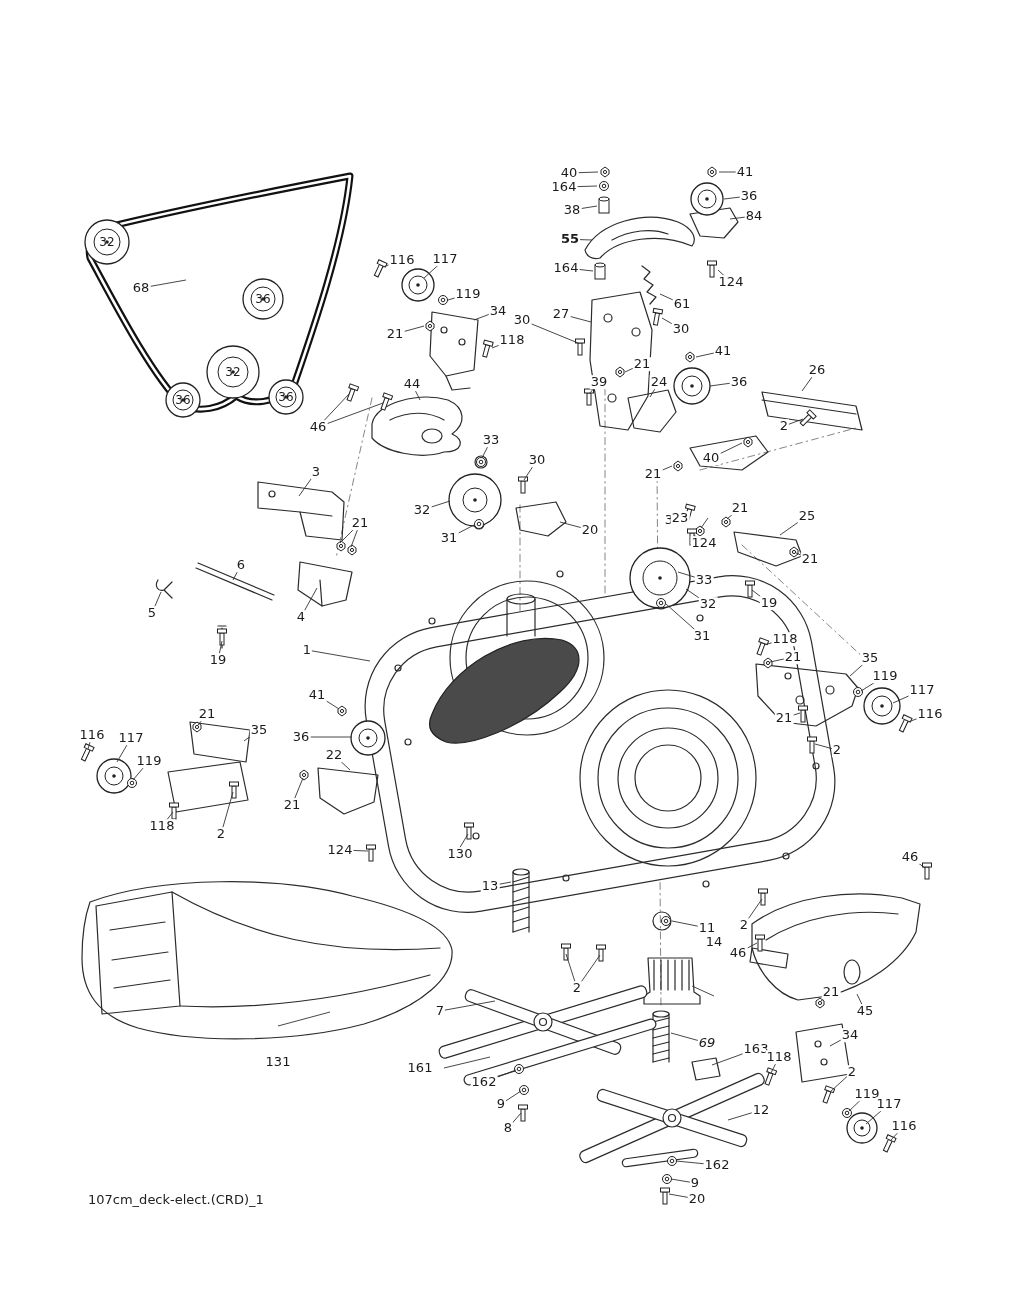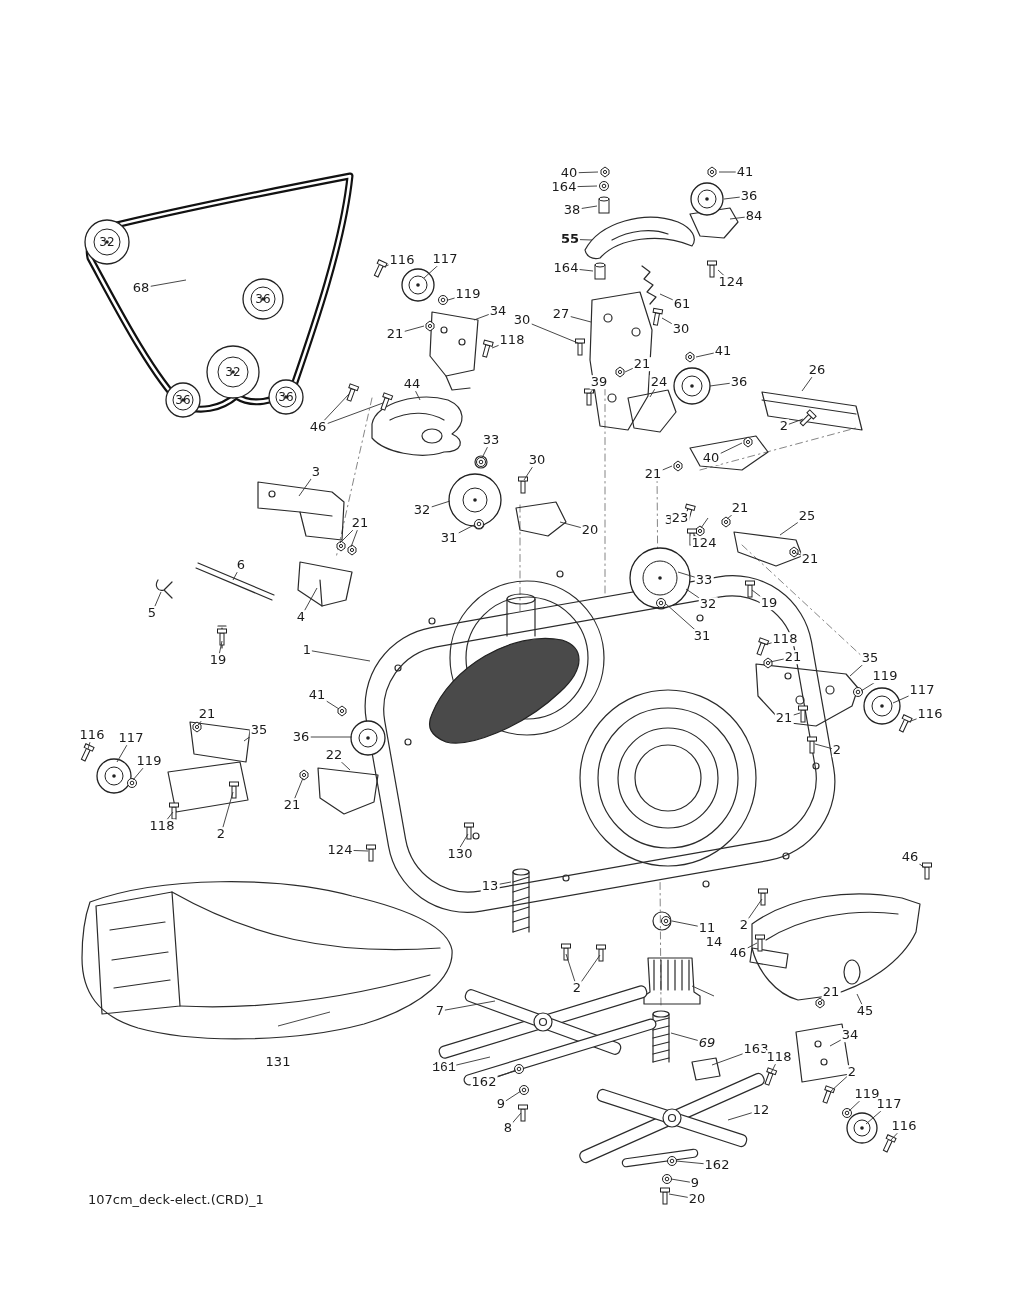--- a/index.html
+++ b/index.html
@@ -717,21 +717,21 @@
       <div class="plabel" style="left: 865px; top: 1011px;">45</div>
       <div class="plabel" style="left: 850px; top: 1035px;">34</div>
       <div class="plabel" style="left: 440px; top: 1011px;">7</div>
       <div class="plabel" style="left: 707px; top: 1043px; font-style: italic;">69</div>
       <div class="plabel" style="left: 756px; top: 1049px;">163</div>
       <div class="plabel" style="left: 779px; top: 1057px;">118</div>
       <div class="plabel" style="left: 852px; top: 1072px;">2</div>
       <div class="plabel" style="left: 867px; top: 1094px;">119</div>
       <div class="plabel" style="left: 889px; top: 1104px;">117</div>
       <div class="plabel" style="left: 904px; top: 1126px;">116</div>
-      <div class="plabel" style="left: 444px; top: 1068px; font-family: Liberation Mono, monospace;">161</div>
+      <div class="plabel" style="left: 420px; top: 1068px;">161</div>
       <div class="plabel" style="left: 484px; top: 1082px;">162</div>
       <div class="plabel" style="left: 501px; top: 1104px;">9</div>
       <div class="plabel" style="left: 508px; top: 1128px;">8</div>
       <div class="plabel" style="left: 761px; top: 1110px;">12</div>
       <div class="plabel" style="left: 278px; top: 1026px; margin-top: 36px;">131</div>
       <div class="plabel" style="left: 717px; top: 1165px;">162</div>
       <div class="plabel" style="left: 695px; top: 1183px;">9</div>
       <div class="plabel" style="left: 697px; top: 1199px;">20</div>
       <div class="pulleylabel" style="left: 107px; top: 242px;">32</div>
       <div class="pulleylabel" style="left: 263px; top: 299px;">36</div>

